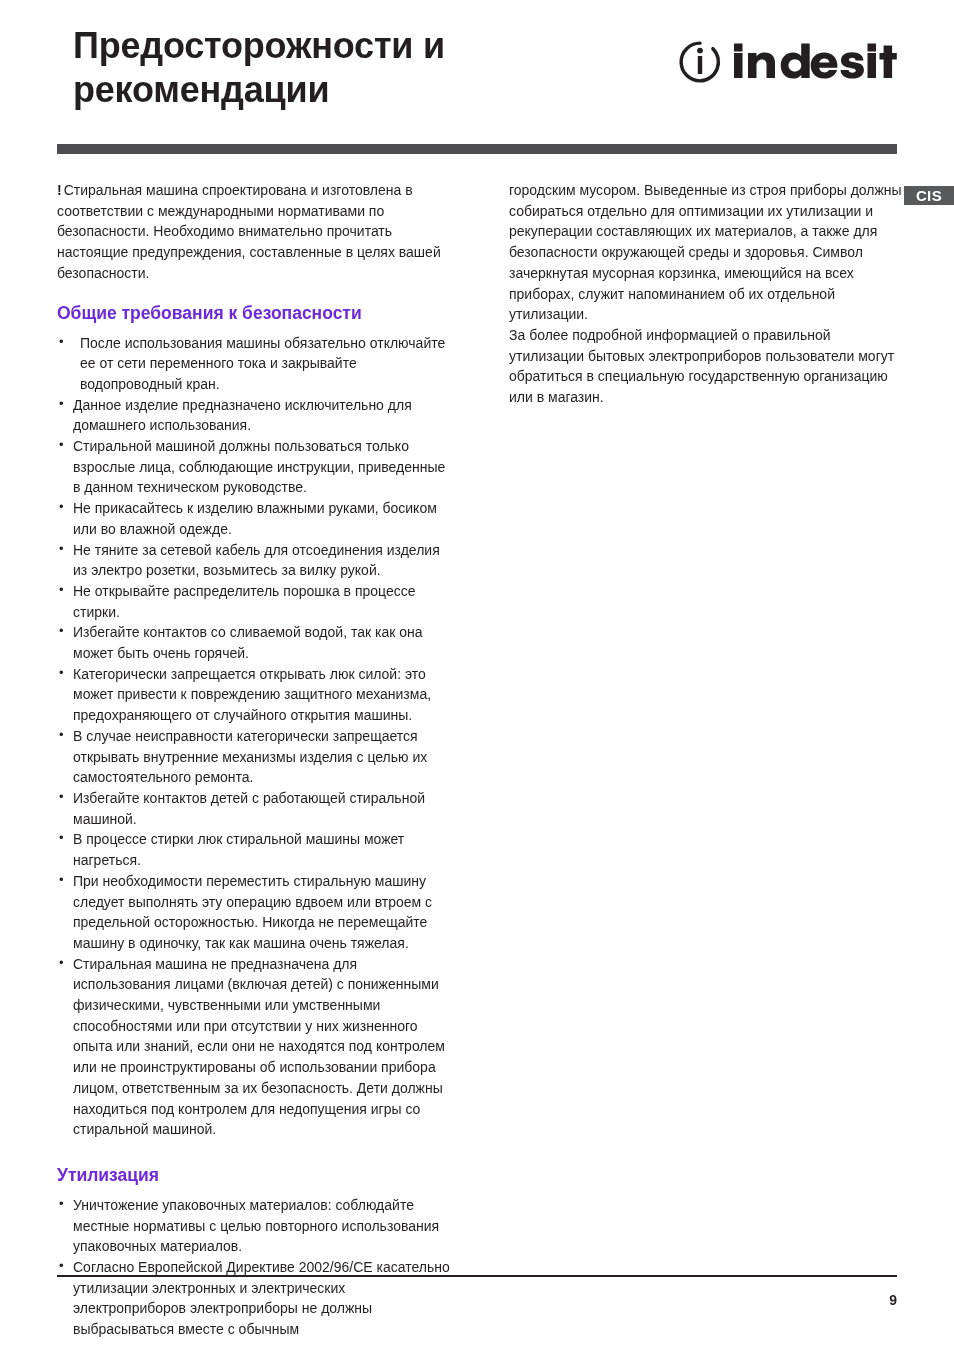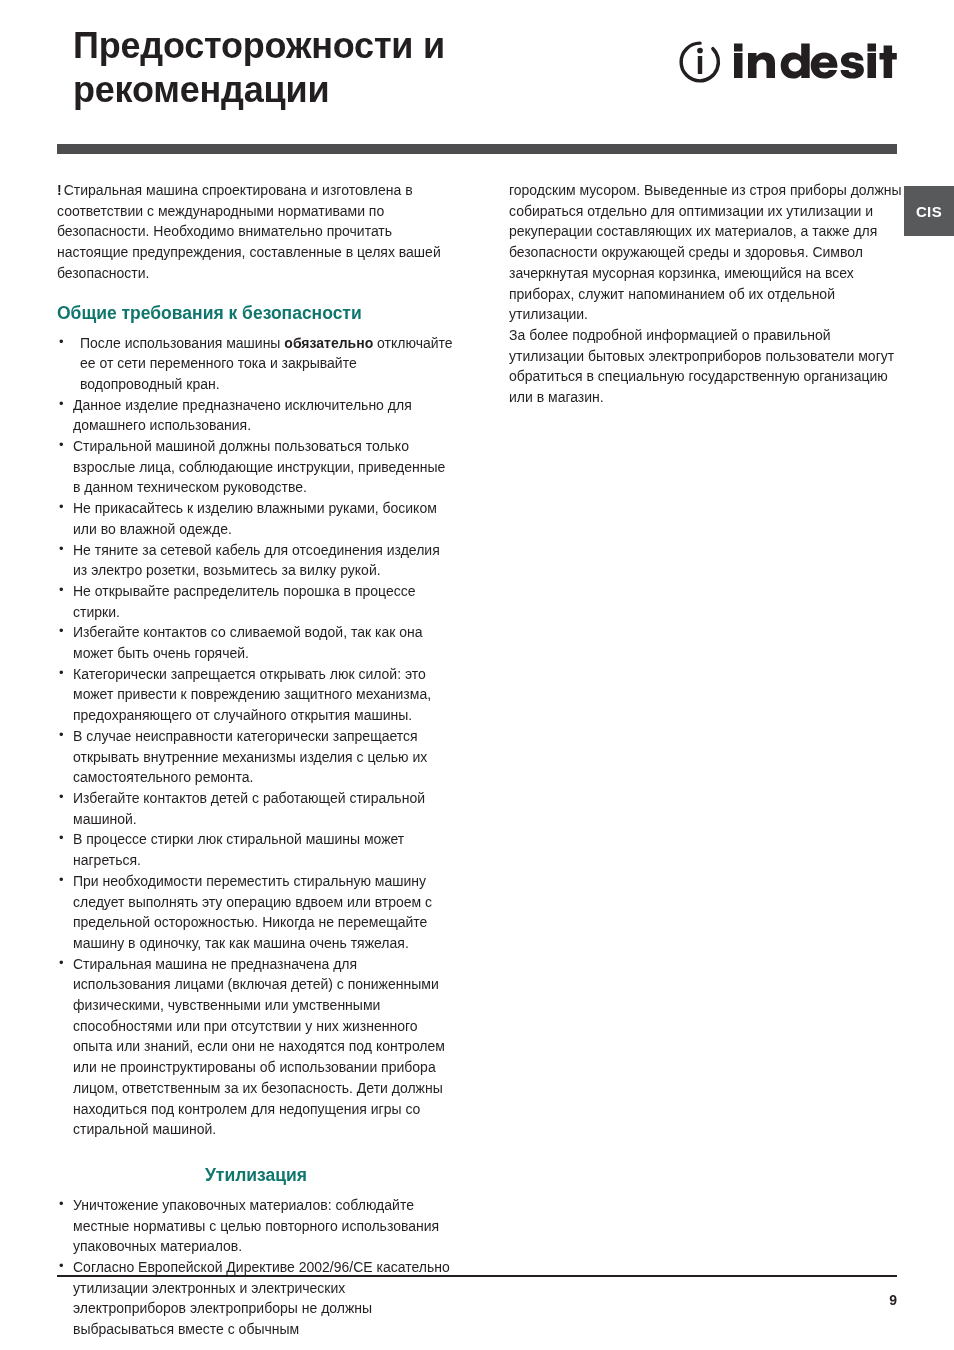--- a/index.html
+++ b/index.html
@@ -73,21 +73,21 @@
     height: 10px;
     background: #4d4d4f;
   }
 
   
   .cis-tab {
     position: absolute;
     right: 0;
     top: 186px;
     width: 50px;
-    height: 50px;
+    height: 19px;
     background: #58595b;
     color: #ffffff;
     font-size: 15px;
     font-weight: bold;
     letter-spacing: 0.4px;
     display: flex;
     align-items: center;
     justify-content: center;
   }
 
@@ -117,25 +117,25 @@
 
   .intro .warn-mark {
     font-weight: bold;
     margin-right: 2px;
   }
 
   .sect-head {
     font-size: 17.5px;
     line-height: 22px;
     font-weight: bold;
-    color: #0f766e;
+    color: #6d28d9;
     margin: 0;
   }
   .sect-head.general   { margin-top: 18px; margin-bottom: 9px; }
-  .sect-head.disposal  { margin-top: 24px; margin-bottom: 9px; text-align: center; }
+  .sect-head.disposal  { margin-top: 24px; margin-bottom: 9px; }
 
   ul.bullets {
     list-style: none;
     margin: 0;
     padding: 0;
   }
   ul.bullets > li {
     position: relative;
     padding-left: 16px;
     margin: 0 0 0 0;
@@ -148,21 +148,21 @@
     font-size: 13px;
     line-height: 20.7px;
     color: #231f20;
   }
   ul.bullets > li.indented {
     padding-left: 23px;
   }
   ul.bullets > li.indented::before {
     left: 2px;
   }
-  .bullet-text b { font-weight: bold; }
+  .bullet-text b { font-weight: normal; }
 
   
   .footer-rule {
     position: absolute;
     left: 57px;
     top: 1275px;
     width: 840px;
     height: 1.6px;
     background: #231f20;
   }

